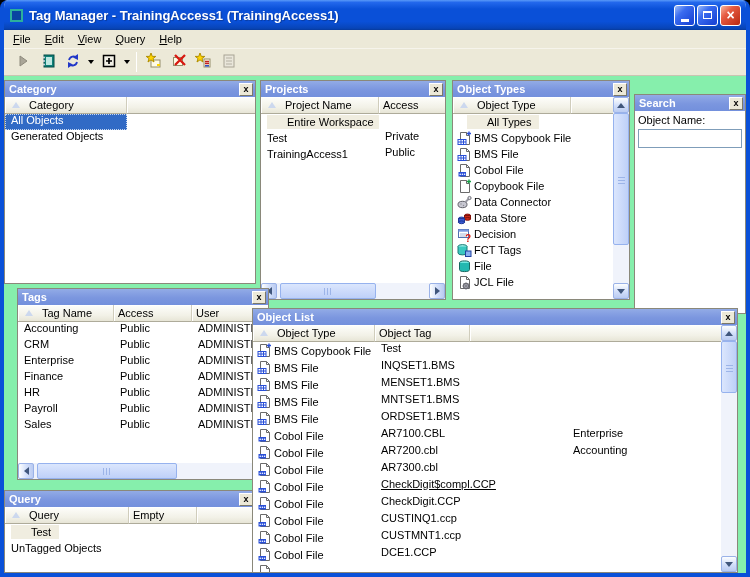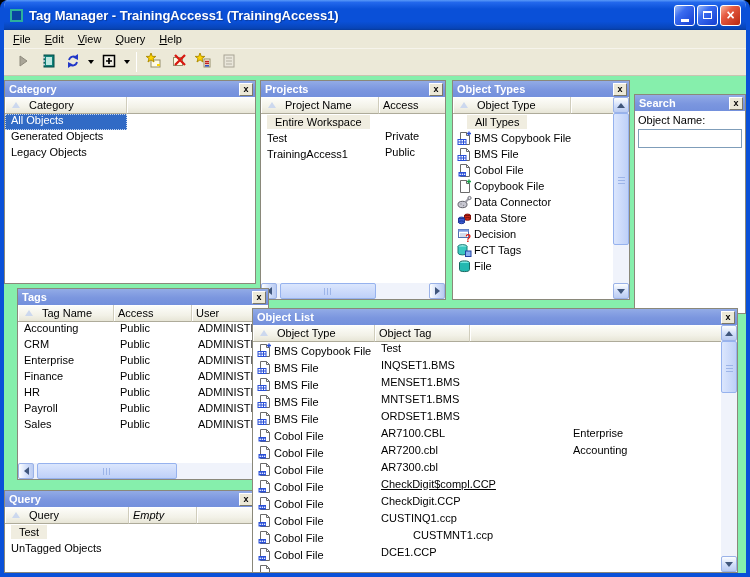--- a/index.html
+++ b/index.html
@@ -42,21 +42,21 @@
   .hcell{background:linear-gradient(180deg,#fefefb,#f2f1e7 65%,#e7e5d6);border-right:1px solid #d0cdbc;border-bottom:1px solid #aeab9a;
          box-shadow:inset 1px 1px 0 #fff;display:flex;align-items:center;padding:0 4px;overflow:hidden;white-space:nowrap;}
   .hcell.flex{flex:1;border-right:none;}
   .sort{width:0;height:0;border-left:4px solid transparent;border-right:4px solid transparent;border-bottom:6px solid #ccd8ee;
         margin:0 9px 0 3px;flex:none;}
   .row{display:flex;height:16px;white-space:nowrap;}
   .row.tall{height:17px;}
   .cell{overflow:hidden;white-space:nowrap;padding-left:6px;flex:none;}
   .cell.first{padding-left:3px;display:flex;align-items:center;height:100%;}
   .sel{background:#316ac5;color:#fff;outline:1px dotted #c8d8f0;outline-offset:-1px;}
-  .hlbar{background:#f0ede0;padding:1px 8px 1px 8px;}
+  .hlbar{background:#f0ede0;padding:1px 8px 1px 20px;}
   .icon{width:16px;height:15px;flex:none;display:inline-flex;align-items:center;justify-content:center;margin-right:2px;}
   
   .vscroll{width:16px;flex:none;display:flex;flex-direction:column;background:#eef2fb;}
   .hscroll{position:absolute;left:0;right:0;bottom:0;height:16px;display:flex;background:#eef2fb;}
   .sbtn{width:16px;height:16px;flex:none;background:linear-gradient(180deg,#fdfefe,#d1defa 55%,#bacbf1);
         border:1px solid #9ab2e8;border-radius:2px;display:flex;align-items:center;justify-content:center;}
   .hscroll .sbtn{background:linear-gradient(90deg,#fdfefe,#d1defa 55%,#bacbf1);}
   .arr{width:0;height:0;}
   .arr.up{border-left:4px solid transparent;border-right:4px solid transparent;border-bottom:5px solid #40567c;}
   .arr.down{border-left:4px solid transparent;border-right:4px solid transparent;border-top:5px solid #40567c;}
@@ -182,24 +182,20 @@
             </div>
           </div>
           <div class="row">
             <div class="cell sel" style="width: 122px;"><span>All Objects</span></div>
             <div class="cell" style="flex: 1 1 0%;"></div>
           </div>
           <div class="row">
             <div class="cell" style="width: 122px;"><span>Generated Objects</span></div>
             <div class="cell" style="flex: 1 1 0%;"></div>
           </div>
-          <div class="row">
-            <div class="cell" style="width: 122px;"><span>Legacy Objects</span></div>
-            <div class="cell" style="flex: 1 1 0%;"></div>
-          </div>
         </div>
       </div>
       <div class="panel" style="left: 256px; top: 4px; width: 186px; height: 220px;">
         <div class="caption">
           <span>Projects</span>
           <span class="cap-close">x</span>
         </div>
         <div class="pbody">
           <div class="hrow">
             <div class="hcell" style="width: 118px;">
@@ -379,20 +375,34 @@
                 <div class="cell first" style="flex: 1 1 0%;">
                   <span class="icon">
                     <svg width="15" height="15">
                       <ellipse cx="7.5" cy="4" rx="5" ry="2.1" fill="#70e8e0" stroke="#186860"></ellipse>
                       <path d="M2.5 4 v6.5 a5 2.1 0 0 0 10 0 v-6.5" fill="#22b8b0" stroke="#186860"></path>
                     </svg>
                   </span>
                   <span>File</span>
                 </div>
               </div>
+              <div class="row">
+                <div class="cell first" style="flex: 1 1 0%;">
+                  <span class="icon">
+                    <svg width="15" height="15">
+                      <polygon points="3.5,1.5 9.5,1.5 12.5,4.5 12.5,13.5 3.5,13.5" fill="#fff" stroke="#6a6a6a"></polygon>
+                      <polyline points="9.5,1.5 9.5,4.5 12.5,4.5" fill="none" stroke="#6a6a6a"></polyline>
+                      <circle cx="9" cy="11" r="2.8" fill="#b0b0ba" stroke="#62626a"></circle>
+                      <circle cx="9" cy="11" r="1" fill="#fff" stroke="#62626a"></circle>
+                      <path d="M9 7.6 v1 M9 13.4 v1 M5.6 11 h1 M11.4 11 h1 M6.6 8.6 l0.8 0.8 M10.6 12.6 l0.8 0.8 M11.4 8.6 l-0.8 0.8 M7.4 12.6 l-0.8 0.8" stroke="#62626a"></path>
+                    </svg>
+                  </span>
+                  <span>JCL File</span>
+                </div>
+              </div>
             </div>
             <div class="vscroll">
               <div class="sbtn">
                 <span class="arr up"></span>
               </div>
               <div class="vthumb" style="height: 132px;"></div>
               <div class="strack"></div>
               <div class="sbtn">
                 <span class="arr down"></span>
               </div>
@@ -479,21 +489,21 @@
         <div class="caption">
           <span>Query</span>
           <span class="cap-close">x</span>
         </div>
         <div class="pbody">
           <div class="hrow">
             <div class="hcell" style="width: 124px;">
               <span class="sort"></span>
               <span>Query</span>
             </div>
-            <div class="hcell" style="width: 68px; font-style: italic;">
+            <div class="hcell" style="width: 68px;">
               <span>Empty</span>
             </div>
             <div class="hcell flex">
               <span></span>
             </div>
           </div>
           <div class="row">
             <div class="cell first" style="width: 124px; padding-left: 6px;">
               <span class="hlbar"><span>Test</span></span>
             </div>
@@ -735,21 +745,21 @@
                       <polygon points="3.5,1.5 9.5,1.5 12.5,4.5 12.5,13.5 3.5,13.5" fill="#fff" stroke="#6a6a6a"></polygon>
                       <polyline points="9.5,1.5 9.5,4.5 12.5,4.5" fill="none" stroke="#6a6a6a"></polyline>
                       <rect x="1.5" y="9" width="7.5" height="4.5" fill="#2a50d8"></rect>
                       <circle cx="3.2" cy="11.2" r="0.8" fill="#fff"></circle>
                       <circle cx="5.4" cy="11.2" r="0.8" fill="#fff"></circle>
                       <circle cx="7.6" cy="11.2" r="0.8" fill="#fff"></circle>
                     </svg>
                   </span>
                   <span>Cobol File</span>
                 </div>
-                <div class="cell" style="width: 192px; margin-left: 32px;"><span>CUSTMNT1.ccp</span></div>
+                <div class="cell" style="width: 192px;"><span>CUSTMNT1.ccp</span></div>
                 <div class="cell" style="width: 95px;"><span></span></div>
                 <div class="cell" style="flex: 1 1 0%;"></div>
               </div>
               <div class="row tall">
                 <div class="cell first" style="width: 122px;">
                   <span class="icon">
                     <svg width="15" height="15">
                       <polygon points="3.5,1.5 9.5,1.5 12.5,4.5 12.5,13.5 3.5,13.5" fill="#fff" stroke="#6a6a6a"></polygon>
                       <polyline points="9.5,1.5 9.5,4.5 12.5,4.5" fill="none" stroke="#6a6a6a"></polyline>
                       <rect x="1.5" y="9" width="7.5" height="4.5" fill="#2a50d8"></rect>

